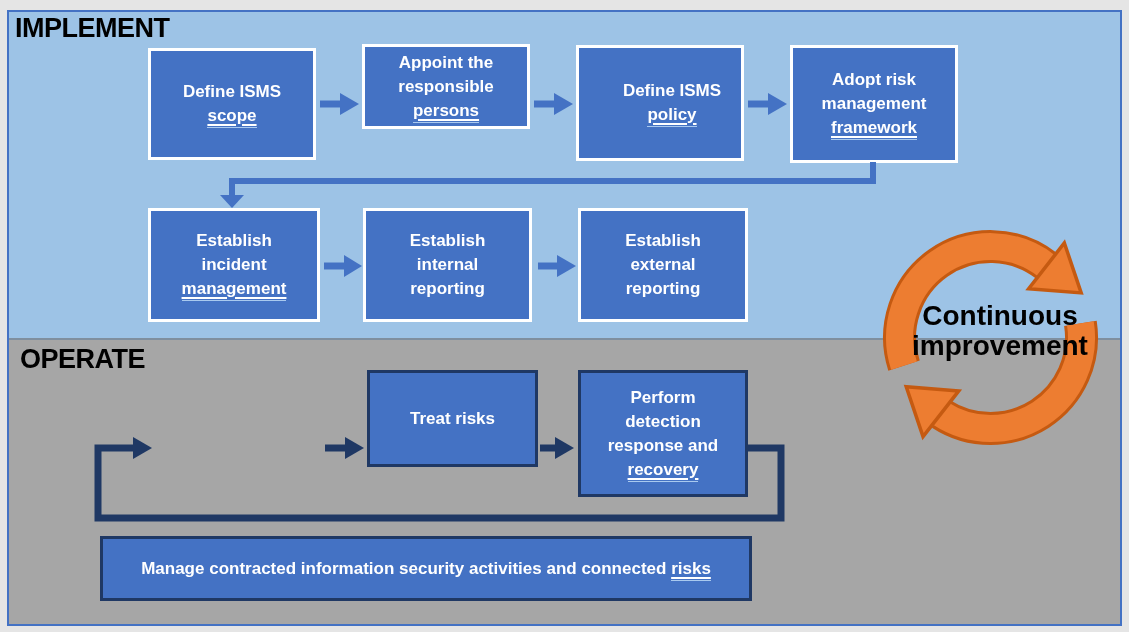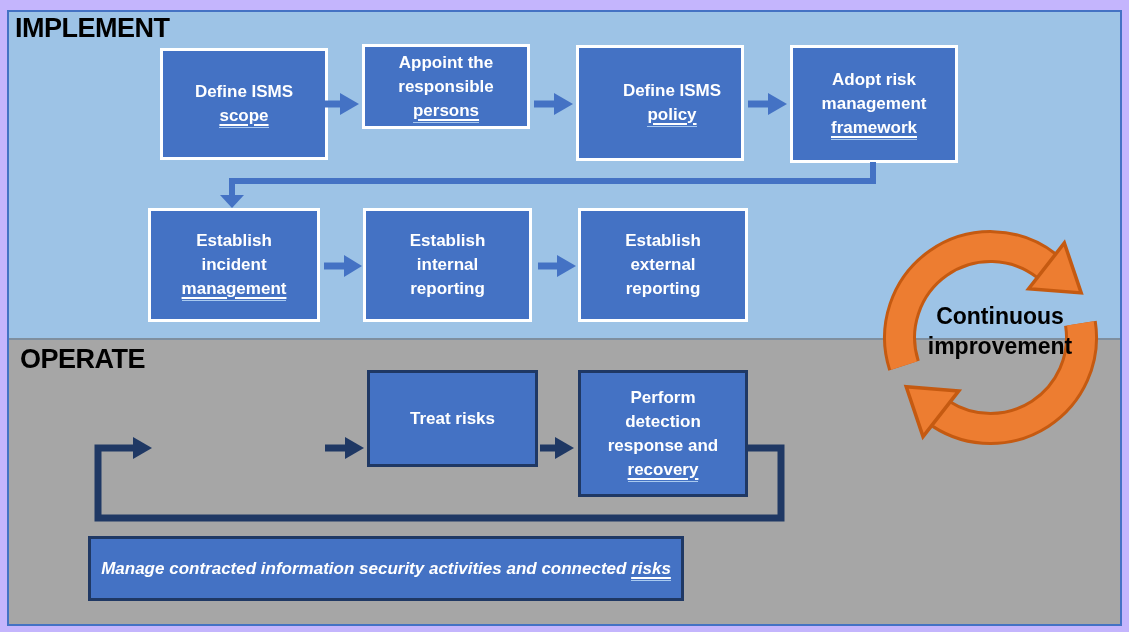--- a/index.html
+++ b/index.html
@@ -1,17 +1,17 @@
 <!DOCTYPE html>
 <html><head>
 <meta charset="utf-8">
 <style>
   html,body{margin:0;padding:0;background:#fff;}
   .canvas{
-    position:relative;width:1129px;height:632px;background:#c4b5fd;
+    position:relative;width:1129px;height:632px;background:#e5e5e5;
     font-family:"Liberation Sans", sans-serif;overflow:hidden;
   }
   .frame{
     position:absolute;left:7px;top:10px;width:1115px;height:616px;
     box-sizing:border-box;border:2px solid #4472C4;background:#9DC3E6;
   }
   .sec-operate{
     position:absolute;left:0;top:326px;width:100%;height:286px;
     box-sizing:border-box;background:#A6A6A6;border-top:2px solid #7f8f9f;
   }
@@ -33,34 +33,34 @@
     text-decoration:underline;
     text-decoration-color:#ffffff;
     text-decoration-thickness:2px;
     text-underline-offset:3px;
     border-bottom:1px solid #a9c9ef;
     padding-bottom:2px;
   }
   #overlay{position:absolute;left:0;top:0;z-index:5;pointer-events:none;}
   .cycle-label{
     position:absolute;left:902px;top:301px;width:196px;z-index:6;
-    text-align:center;color:#000;font-weight:700;font-size:23px;line-height:30px;
+    text-align:center;color:#000;font-weight:700;font-size:28px;line-height:30px;
   }
   
-  #b1{left:148px;top:48px;width:168px;height:112px;margin-left:12px;}
+  #b1{left:148px;top:48px;width:168px;height:112px;}
   #b2{left:362px;top:44px;width:168px;height:85px;}
   #b3{left:576px;top:45px;width:168px;height:116px;padding-left:24px;}
   #b4{left:790px;top:45px;width:168px;height:118px;}
   #b5{left:148px;top:208px;width:172px;height:114px;}
   #b6{left:363px;top:208px;width:169px;height:114px;text-align:center;}
   #b7{left:578px;top:208px;width:170px;height:114px;}
   #b8{left:153px;top:370px;width:170px;height:127px;}
   #b9{left:367px;top:370px;width:171px;height:97px;}
   #b10{left:578px;top:370px;width:170px;height:127px;}
-  #b11{left:88px;top:536px;width:596px;height:65px;font-style:italic;}
+  #b11{left:100px;top:536px;width:652px;height:65px;}
 </style>
 </head>
 <body>
 
 <div class="canvas">
 
   <div class="frame">
     <div class="sec-operate"></div>
   </div>
 

